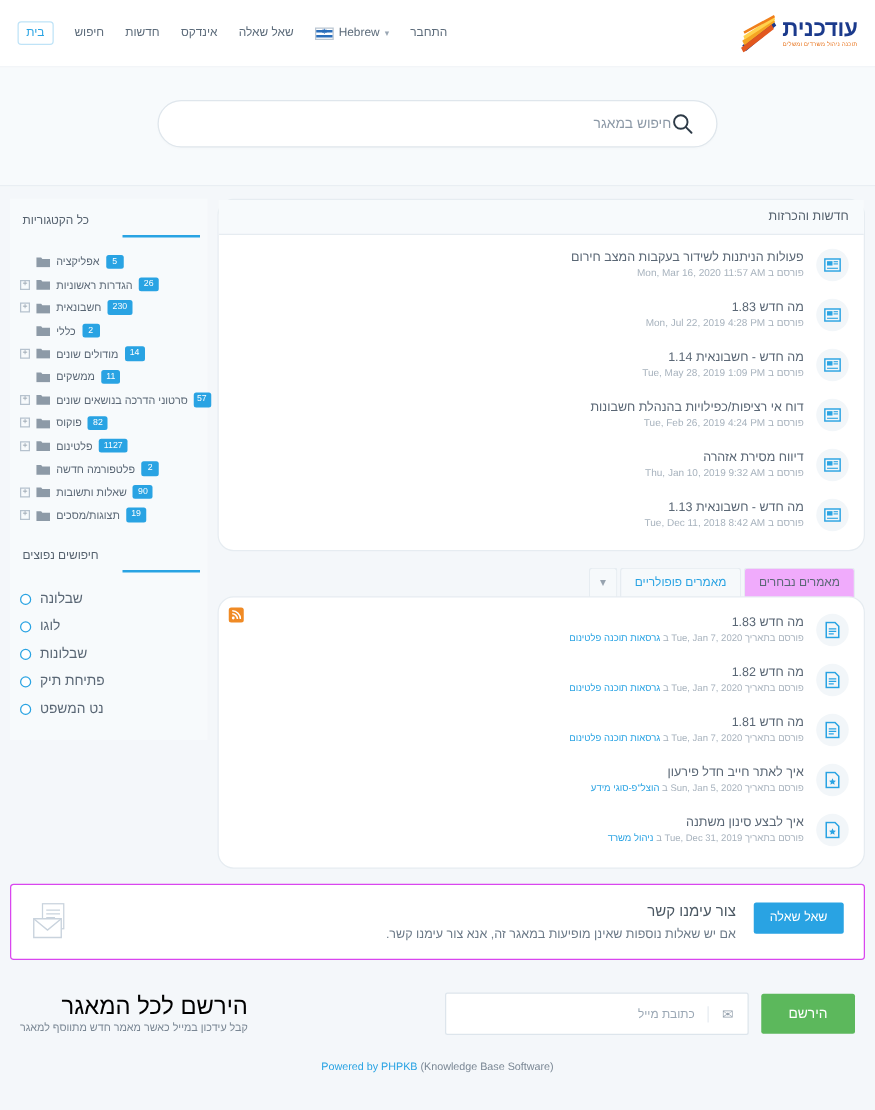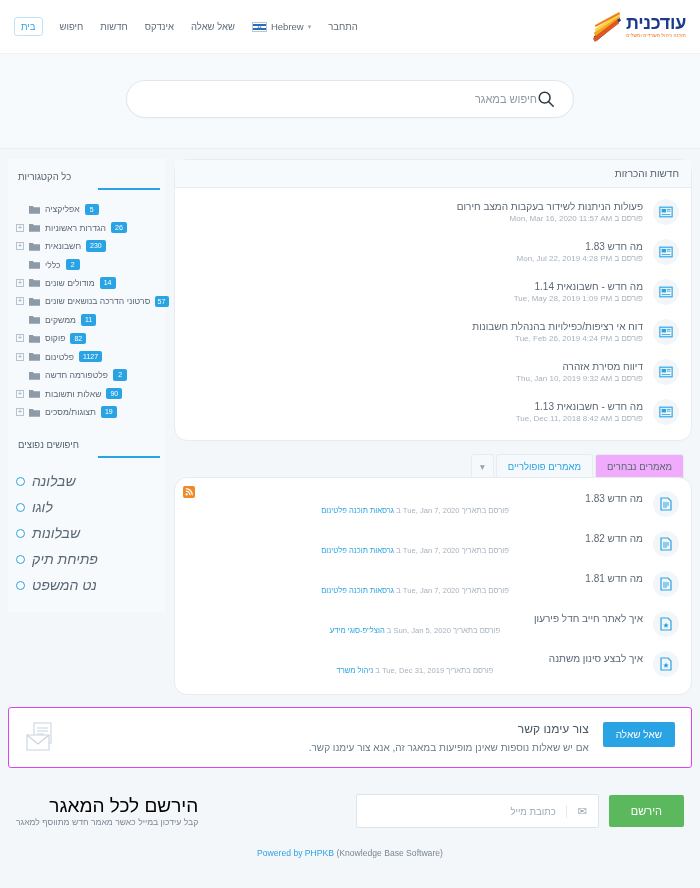--- a/index.html
+++ b/index.html
@@ -113,21 +113,21 @@
   .rss {
     position: absolute; left: 8px; top: 8px; width: 12px; height: 12px;
     background: #f08a24; border-radius: 2px;
     display:flex; align-items:center; justify-content:center;
   }
   .art-row {
     display: flex; align-items: center; gap: 10px; padding: 7px 12px;
   }
   .art-body { flex: 1; text-align: right; }
   .art-title { font-size: 10px; color: #5a6775; margin-bottom: 2px; }
-  .art-meta { font-size: 7.6px; color: #a7b2bd; text-align: center; }
+  .art-meta { font-size: 7.6px; color: #a7b2bd; }
   .art-meta a { color: #29a3e3; text-decoration: none; }
 
   
   .side-panel { background: #f7fafc; padding: 10px 6px 14px; }
   .side-title { font-size: 9.5px; color: #55616e; text-align: left; padding: 2px 4px 6px; }
   .side-underline { height: 2px; background: #29a3e3; width: 62px; margin: 0 0 10px auto; }
   .cat-row {
     display: flex; align-items: center; gap: 5px; padding: 3.5px 2px;
     flex-direction: row-reverse; justify-content: flex-start;
   }
@@ -146,21 +146,21 @@
 
   .filters { margin-top: 16px; }
   .filter-row {
     display: flex; align-items: center; gap: 7px; padding: 5px 2px;
     flex-direction: row-reverse; justify-content: flex-start;
   }
   .radio {
     width: 9px; height: 9px; border-radius: 50%; border: 1px solid #29a3e3;
     flex: none; background: #fff;
   }
-  .filter-label { font-size: 14px; color: #5a6775; font-style: italic; }
+  .filter-label { font-size: 11px; color: #5a6775; }
 
   
   .contact {
     margin: 12px 8px 0; background: #fff; border: 1px solid #d946ef;
     border-radius: 3px; padding: 14px 16px;
     display: flex; align-items: flex-start; gap: 14px; flex-direction: row-reverse;
   }
   .contact-icon { width: 34px; height: 30px; flex: none; }
   .contact-text { flex: 1; text-align: right; }
   .contact-title { font-size: 12px; color: #4b5863; margin-bottom: 6px; }
@@ -542,36 +542,36 @@
           <span class="plus">+</span>
           <svg class="folder" viewBox="0 0 14 11">
               <path d="M0 1h5l1.2 1.6H14V11H0z" fill="#8d9aa7"></path>
             </svg>
           <span class="cat-name">מודולים שונים</span>
           <span class="badge">14</span>
           <span class="cat-spacer"></span>
         </div>
 
         <div class="cat-row">
+          <span class="plus blank"></span>
+          <svg class="folder" viewBox="0 0 14 11">
+              <path d="M0 1h5l1.2 1.6H14V11H0z" fill="#8d9aa7"></path>
+            </svg>
+          <span class="cat-name">ממשקים</span>
+          <span class="badge">11</span>
+          <span class="cat-spacer"></span>
+        </div>
+
+        <div class="cat-row">
           <span class="plus">+</span>
           <svg class="folder" viewBox="0 0 14 11">
               <path d="M0 1h5l1.2 1.6H14V11H0z" fill="#8d9aa7"></path>
             </svg>
           <span class="cat-name">סרטוני הדרכה בנושאים שונים</span>
           <span class="badge">57</span>
-          <span class="cat-spacer"></span>
-        </div>
-
-        <div class="cat-row">
-          <span class="plus blank"></span>
-          <svg class="folder" viewBox="0 0 14 11">
-              <path d="M0 1h5l1.2 1.6H14V11H0z" fill="#8d9aa7"></path>
-            </svg>
-          <span class="cat-name">ממשקים</span>
-          <span class="badge">11</span>
           <span class="cat-spacer"></span>
         </div>
 
         <div class="cat-row">
           <span class="plus">+</span>
           <svg class="folder" viewBox="0 0 14 11">
               <path d="M0 1h5l1.2 1.6H14V11H0z" fill="#8d9aa7"></path>
             </svg>
           <span class="cat-name">פוקוס</span>
           <span class="badge">82</span>

